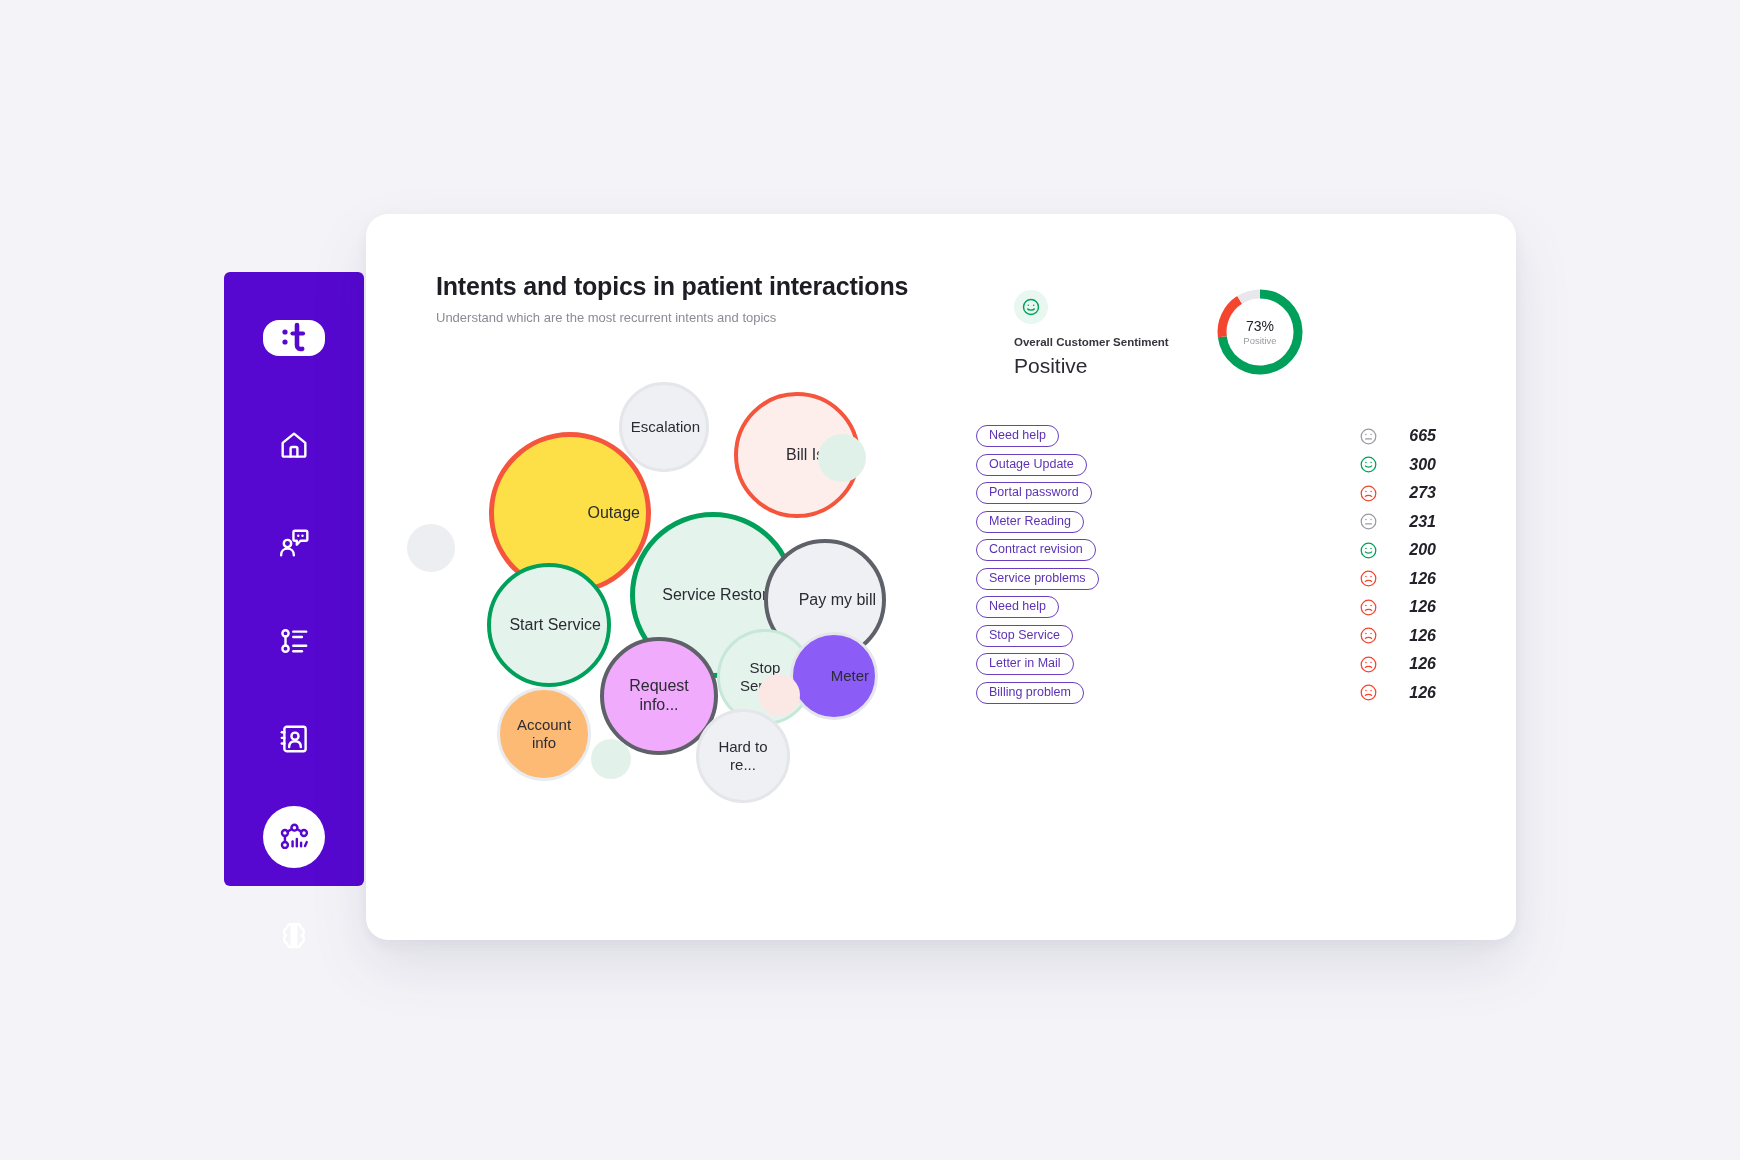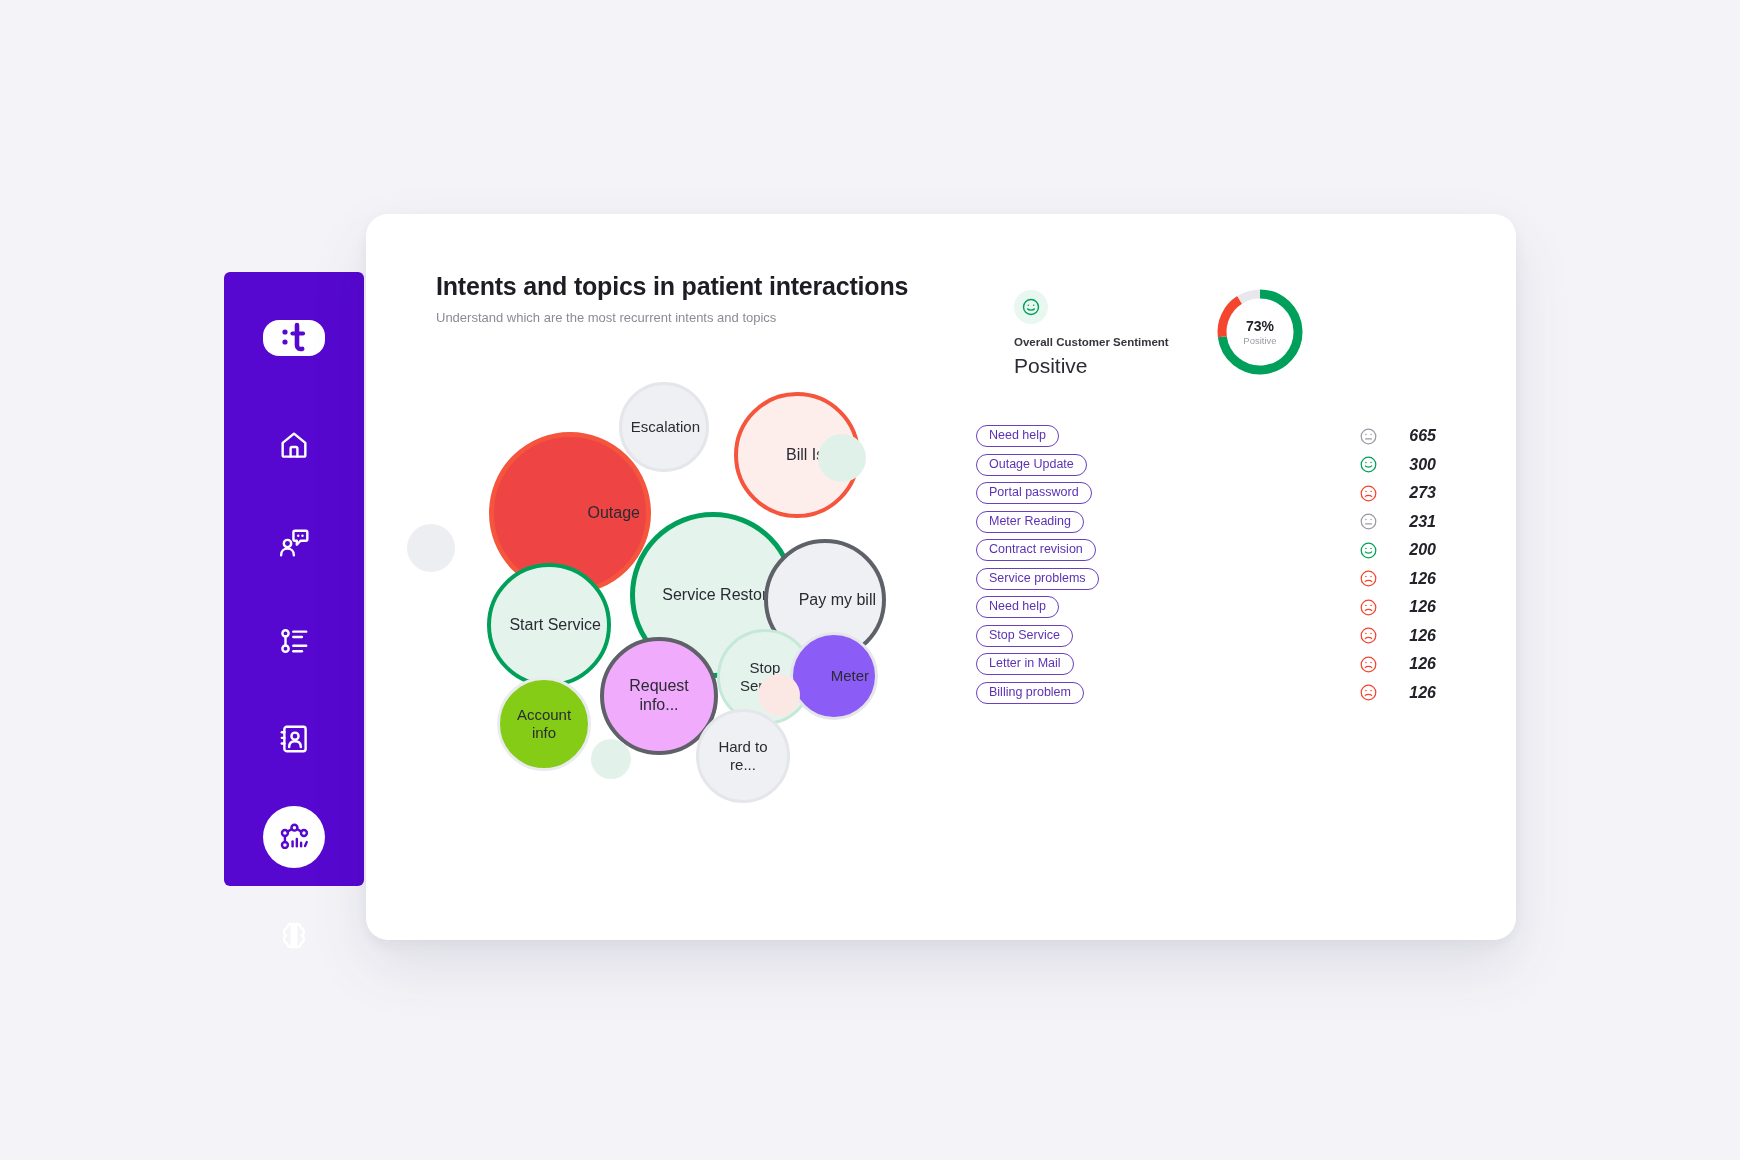--- a/index.html
+++ b/index.html
@@ -58,21 +58,21 @@
     position:absolute;left:0;top:10px;width:34px;height:34px;border-radius:50%;
     background:#e8f7ef;display:flex;align-items:center;justify-content:center;
   }
   .senti-label{position:absolute;left:0;top:56px;font-size:11.5px;font-weight:bold;color:#35353f;}
   .senti-value{position:absolute;left:0;top:74px;font-size:21px;color:#2b2b33;}
   .donut{position:absolute;left:200px;top:6px;width:92px;height:92px;}
   .donut-center{
     position:absolute;inset:0;display:flex;flex-direction:column;
     align-items:center;justify-content:center;
   }
-  .donut-pct{font-size:14px;font-weight:bold;color:#22222a;}
+  .donut-pct{font-size:14px;font-weight:normal;color:#22222a;}
   .donut-cap{font-size:9.5px;color:#9a9aa4;margin-top:1px;}
 
   .topics{position:absolute;left:610px;top:208px;width:460px;}
   .topic-row{
     display:flex;align-items:center;height:28.5px;
   }
   .chip{
     border:1.3px solid #6a3fc0;border-radius:20px;color:#5c32b4;
     font-size:12.5px;padding:3px 12px;white-space:nowrap;line-height:1.1;
   }
@@ -163,21 +163,21 @@
   </nav>
 
   <section class="card">
 
     <header class="card-header">
       <h1 class="card-title">Intents and topics in patient interactions</h1>
       <p class="card-sub">Understand which are the most recurrent intents and topics</p>
     </header>
 
     <div class="bubble-area">
-        <div class="bubble" style="left: 83px; top: 88px; width: 162px; height: 162px; background: #ef4444; border: 5px solid rgb(244, 85, 60);">
+        <div class="bubble" style="left: 83px; top: 88px; width: 162px; height: 162px; background: #fde047; border: 5px solid rgb(244, 85, 60);">
           <span style="font-size: 16px;">Outage</span>
         </div>
         <div class="bubble" style="left: 213px; top: 38px; width: 90px; height: 90px; background: rgb(238, 240, 244); border: 3.5px solid rgb(228, 230, 234);">
           <span style="font-size: 15px;">Escalation</span>
         </div>
         <div class="bubble" style="left: 328px; top: 48px; width: 126px; height: 126px; background: rgb(253, 238, 236); border: 4.5px solid rgb(244, 85, 60);">
           <span style="font-size: 16px;">Bill Issue</span>
         </div>
         <div class="bubble" style="left: 224px; top: 168px; width: 166px; height: 166px; background: rgb(228, 244, 236); border: 5px solid rgb(0, 160, 90);">
           <span style="font-size: 16px;">Service Restored</span>
@@ -190,21 +190,21 @@
         </div>
         <div class="bubble" style="left: 194px; top: 293px; width: 118px; height: 118px; background: #f0abfc; border: 4.5px solid rgb(95, 97, 104);">
           <span style="font-size: 16px;">Request info...</span>
         </div>
         <div class="bubble" style="left: 311px; top: 285px; width: 96px; height: 96px; background: rgb(228, 244, 236); border: 3.5px solid rgb(198, 232, 216);">
           <span style="font-size: 15px;">Stop Service</span>
         </div>
         <div class="bubble" style="left: 384px; top: 288px; width: 88px; height: 88px; background: #8b5cf6; border: 3.5px solid rgb(228, 230, 234);">
           <span style="font-size: 15px;">Meter</span>
         </div>
-        <div class="bubble" style="left: 91px; top: 333px; width: 94px; height: 94px; background: #84cc16; border: 3.5px solid rgb(233, 235, 239);">
+        <div class="bubble" style="left: 91px; top: 343px; width: 94px; height: 94px; background: #fdba74; border: 3.5px solid rgb(233, 235, 239);">
           <span style="font-size: 15px;">Account info</span>
         </div>
         <div class="bubble" style="left: 290px; top: 365px; width: 94px; height: 94px; background: rgb(238, 240, 244); border: 3.5px solid rgb(228, 230, 234);">
           <span style="font-size: 15px;">Hard to re...</span>
         </div>
         <div class="bubble" style="left: 412px; top: 90px; width: 48px; height: 48px; background: rgb(223, 241, 232); border: none;"></div>
         <div class="bubble" style="left: 1px; top: 180px; width: 48px; height: 48px; background: rgb(236, 238, 242); border: none;"></div>
         <div class="bubble" style="left: 352px; top: 330px; width: 42px; height: 42px; background: rgb(251, 231, 228); border: none;"></div>
         <div class="bubble" style="left: 185px; top: 395px; width: 40px; height: 40px; background: rgb(226, 242, 234); border: none;"></div>
       </div>

